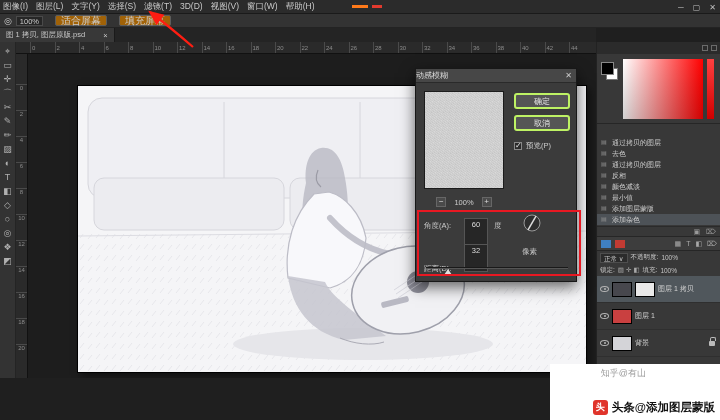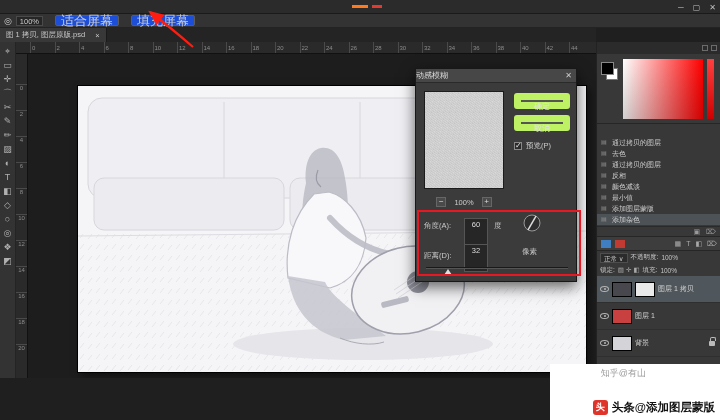--- a/index.html
+++ b/index.html
@@ -17,28 +17,28 @@
   .dash2 { left:372px; top:5px; width:10px; height:3px; background:#e23a2e; z-index:6; }
   .win-controls { position:absolute; right:4px; top:0; height:14px; display:flex; gap:9px;
     color:#bfbfbf; font-size:8px; align-items:center; }
 
   
   .optionsbar { left:0; top:14px; width:720px; height:14px; background:#333;
     border-bottom:1px solid #232323; display:flex; align-items:center; z-index:4; }
   .tool-badge { margin-left:4px; color:#ccc; font-size:9px; }
   .zoom-box { margin-left:4px; background:#262626; border:1px solid #4a4a4a; font-size:7.5px;
     color:#ccc; padding:0 3px; height:10px; line-height:9px; }
-  .opt-btn { border:1px solid #5c5c5c; background:#1d4ed8; color:#ccc; font-size:13px;
+  .opt-btn { border:1px solid #5c5c5c; background:#a16207; color:#ccc; font-size:10px;
     height:11px; line-height:10px; padding:0 5px; border-radius:2px; margin-left:12px; }
   .opt-right { position:absolute; right:6px; top:16px; display:flex; gap:7px; color:#aaa; font-size:8px; }
 
   
   .tabbar { left:0; top:28px; width:596px; height:14px; background:#242424; z-index:3; }
   .doc-tab { position:absolute; left:0; top:0; height:14px; background:#383838; color:#c9c9c9;
-    font-size:7.5px; display:flex; align-items:center; padding:0 6px; gap:10px; max-width:175px;
+    font-size:7.5px; display:flex; align-items:center; padding:0 6px; gap:18px; max-width:175px;
     border-right:1px solid #1a1a1a; }
   .doc-tab .t { max-width:140px; overflow:hidden; text-overflow:ellipsis; white-space:nowrap; }
 
   
   .toolbar { left:0; top:42px; width:16px; height:336px; background:#333; border-right:1px solid #242424;
     display:flex; flex-direction:column; align-items:center; padding-top:5px; gap:5px; z-index:3; }
   .toolbar span { font-size:9px; line-height:9px; color:#b0b0b0; }
 
   
   .canvas-region { left:16px; top:42px; width:580px; height:336px; background:#1d1d1d; }
@@ -54,21 +54,21 @@
   .image svg { display:block; }
 
   
   .dialog { left:415px; top:68px; width:162px; height:214px; background:#3b3b3b;
     border:1px solid #181818; box-shadow:0 5px 14px rgba(0,0,0,.6); z-index:40; }
   .dlg-title { height:14px; background:#474747; color:#ddd; font-size:8px; 
     line-height:14px; border-bottom:1px solid #2a2a2a; position:relative; }
   .dlg-close { position:absolute; right:4px; top:0; font-size:8px; color:#ccc; }
   .dlg-preview { position:absolute; left:8px; top:22px; width:80px; height:98px; border:1px solid #1c1c1c;
     background:repeating-linear-gradient(150deg,#c4c4c4 0px,#d5d5d5 1px,#c9c9c9 2px,#dadada 3px); }
-  .btn { position:absolute; width:56px; height:16px; background:#555; border:7px solid #bef264;
+  .btn { position:absolute; width:56px; height:16px; background:#555; border:2px solid #bef264;
     border-radius:3px; color:#e3e3e3; font-size:8px; text-align:center; line-height:14px; }
   .btn-ok { left:98px; top:24px; } .btn-cancel { left:98px; top:46px; }
   .preview-check { position:absolute; left:98px; top:72px; display:flex; gap:4px; align-items:center;
     font-size:7.5px; color:#ccc; }
   .checkbox { width:8px; height:8px; background:#2a2a2a; border:1px solid #888; position:relative; }
   .checkbox::after { content:"✓"; position:absolute; left:0; top:-2px; font-size:8px; color:#eaeaea; }
   .zoom-row { position:absolute; left:8px; top:128px; width:80px; display:flex; justify-content:center;
     gap:8px; align-items:center; color:#ccc; font-size:7.5px; }
   .zbtn { width:10px; height:10px; border:1px solid #666; background:#4a4a4a; line-height:8px;
     text-align:center; font-size:8px; color:#ddd; }
@@ -152,20 +152,31 @@
   .wm-logo { width:15px; height:15px; background:#e0342b; color:#fff; font-size:9px; text-align:center;
     line-height:15px; border-radius:3px; font-weight:bold; }
   .wm-toutiao { font-size:11.5px; font-weight:bold; color:#111; }
 </style>
 </head>
 <body>
 
 <div class="app">
 
   <div class="menubar abs">
+    <div class="menu-items">
+        <span>图像(I)</span>
+        <span>图层(L)</span>
+        <span>文字(Y)</span>
+        <span>选择(S)</span>
+        <span>滤镜(T)</span>
+        <span>3D(D)</span>
+        <span>视图(V)</span>
+        <span>窗口(W)</span>
+        <span>帮助(H)</span>
+      </div>
     <div class="win-controls">
         <span>─</span>
         <span>▢</span>
         <span>✕</span>
       </div>
   </div>
   <div class="dash1 abs"></div>
   <div class="dash2 abs"></div>
 
   <svg class="anno-arrow abs" width="70" height="48">
@@ -307,21 +318,21 @@
       <span>100%</span>
       <span class="zbtn">+</span>
     </div>
     <span class="dlg-label" style="left:8px; top:152px;">角度(A):</span>
     <span class="dlg-input" style="left:48px; top:149px;">60</span>
     <span class="dlg-label" style="left:78px; top:152px;">度</span>
     <svg class="dial" width="20" height="20">
       <circle cx="10" cy="10" r="8" fill="#2e2e2e" stroke="#999"></circle>
       <line x1="6" y1="16.9" x2="14" y2="3.1" stroke="#ddd" stroke-width="1.5"></line>
     </svg>
-    <span class="dlg-label" style="left:8px; top:182px;">距离(D):</span>
+    <span class="dlg-label" style="left:8px; top:195px;">距离(D):</span>
     <span class="dlg-input" style="left:48px; top:175px;">32</span>
     <span class="dlg-label" style="left:86px; top:178px;margin-left:20px;">像素</span>
     <div class="slider">
       <div class="thumb"></div>
     </div>
   </div>
 
   <div class="red-rect abs"></div>
 
   <div class="dock abs">

